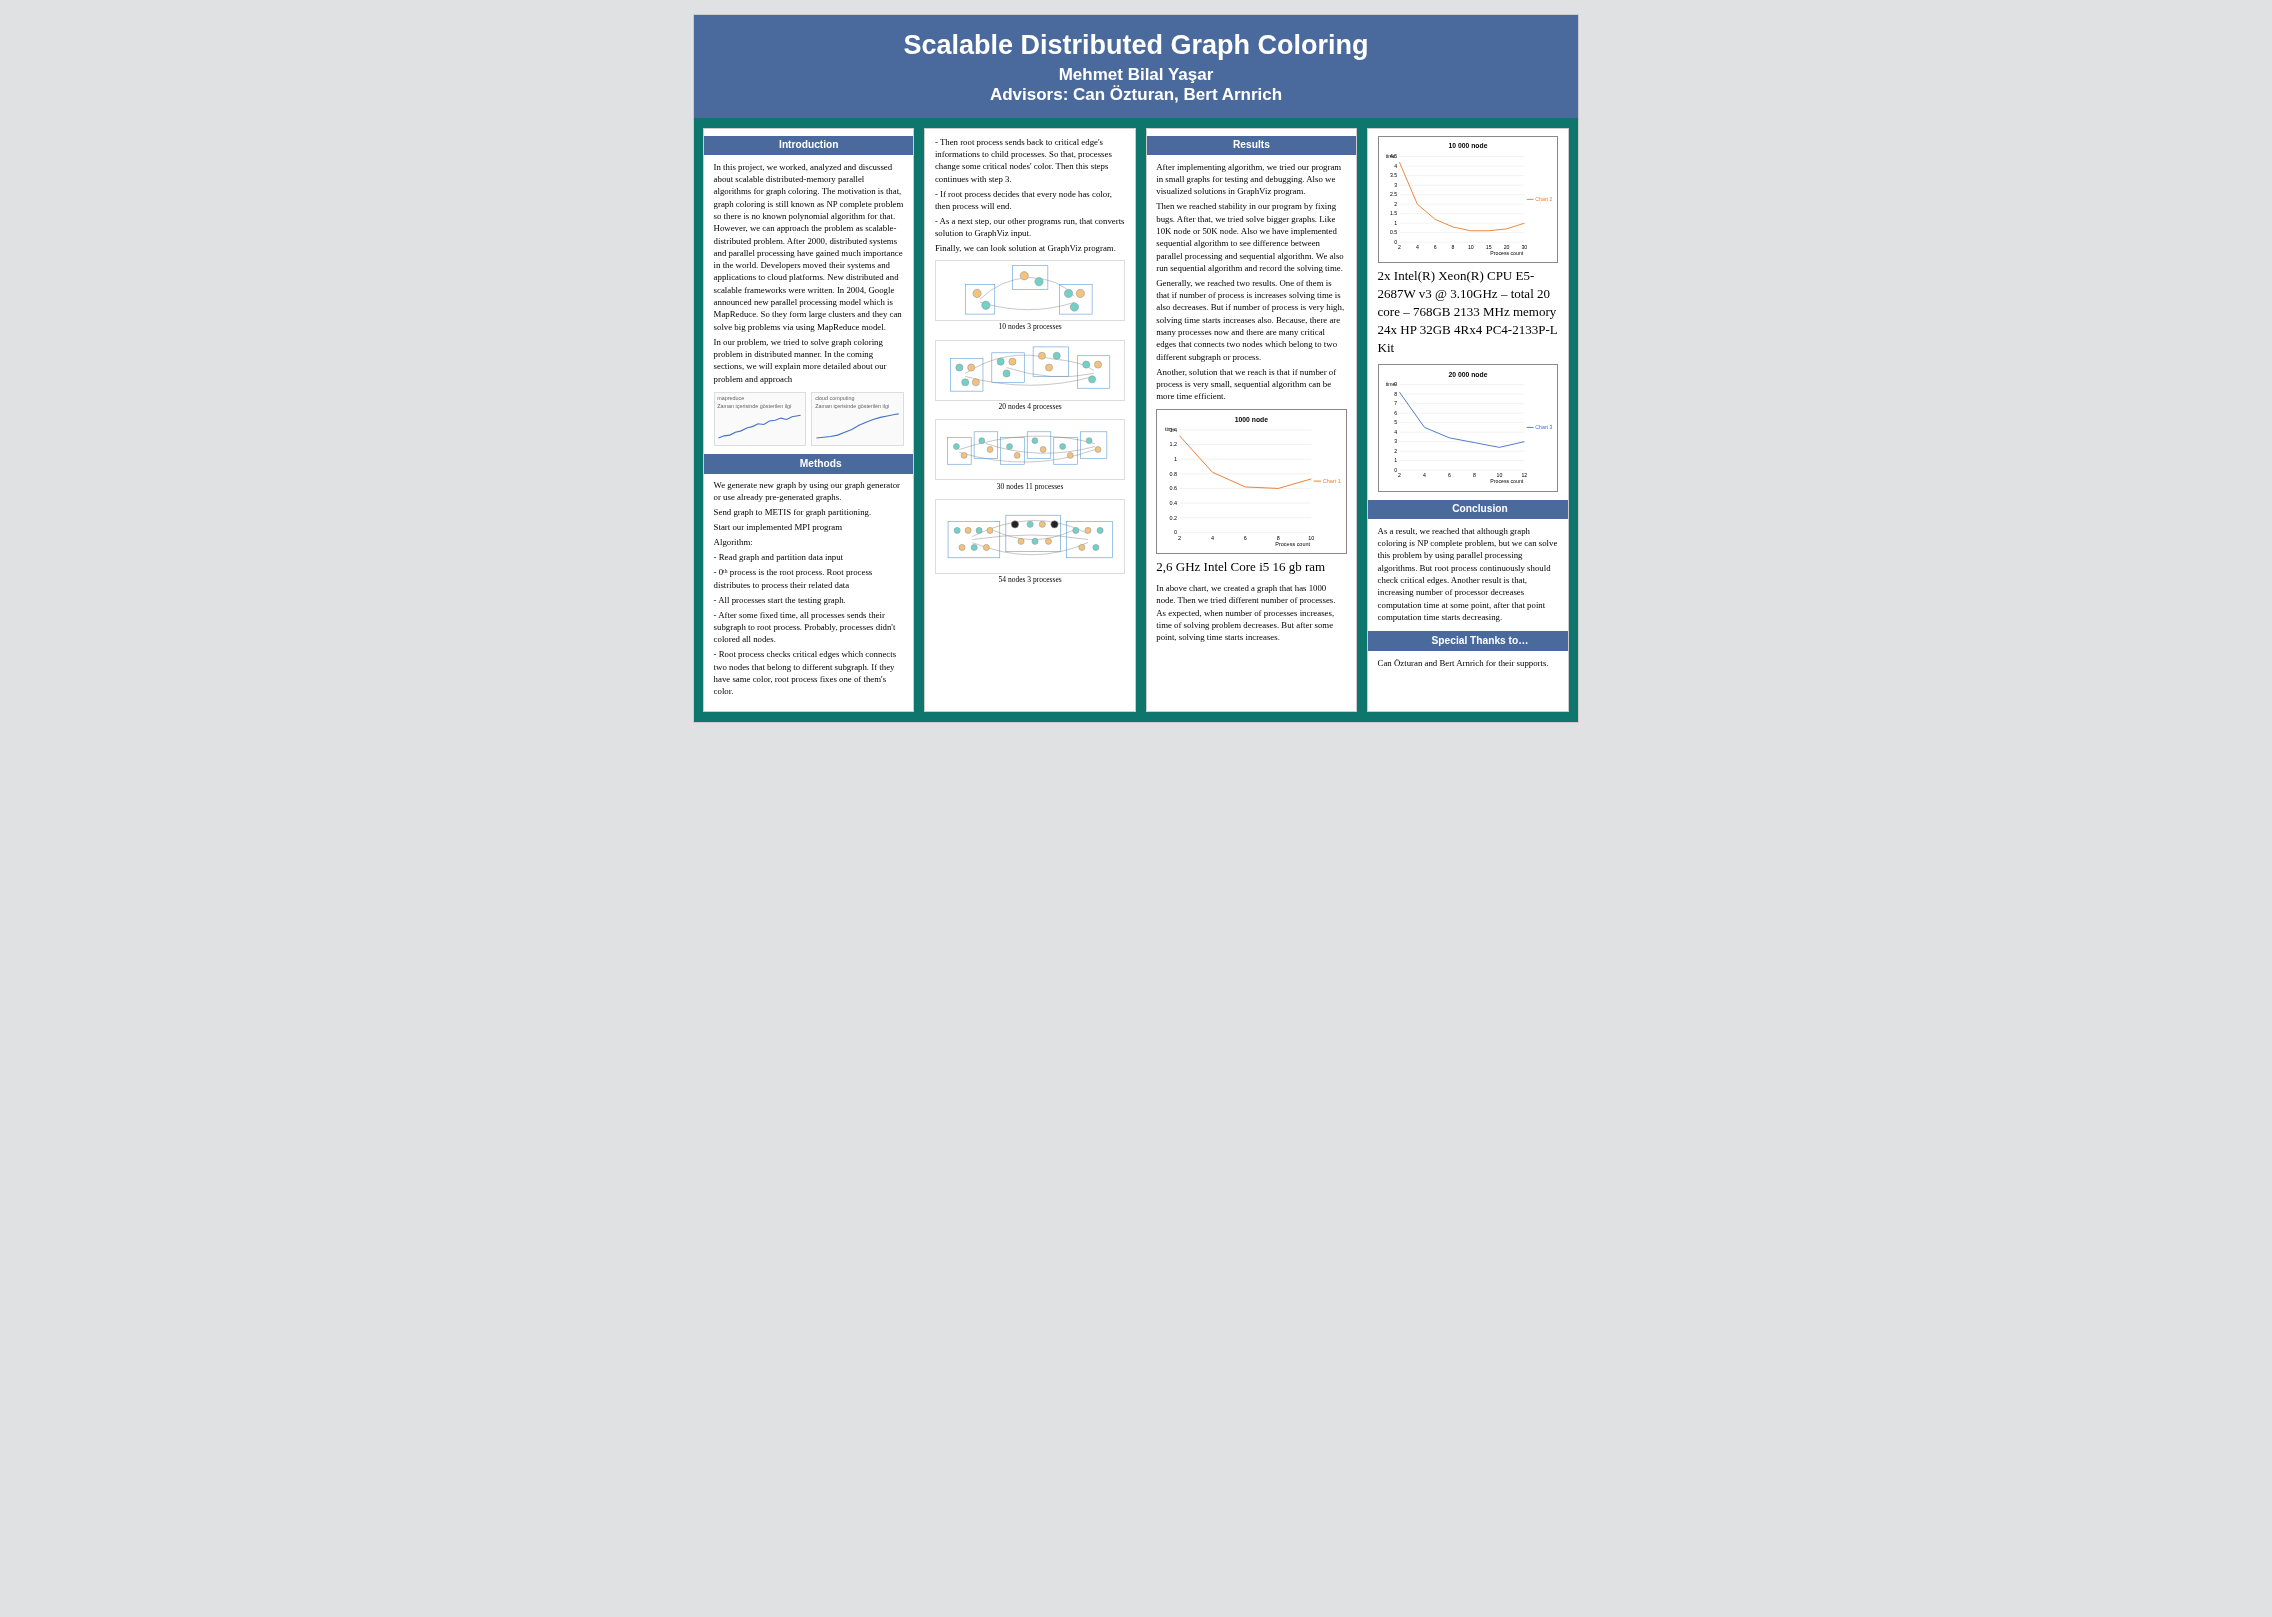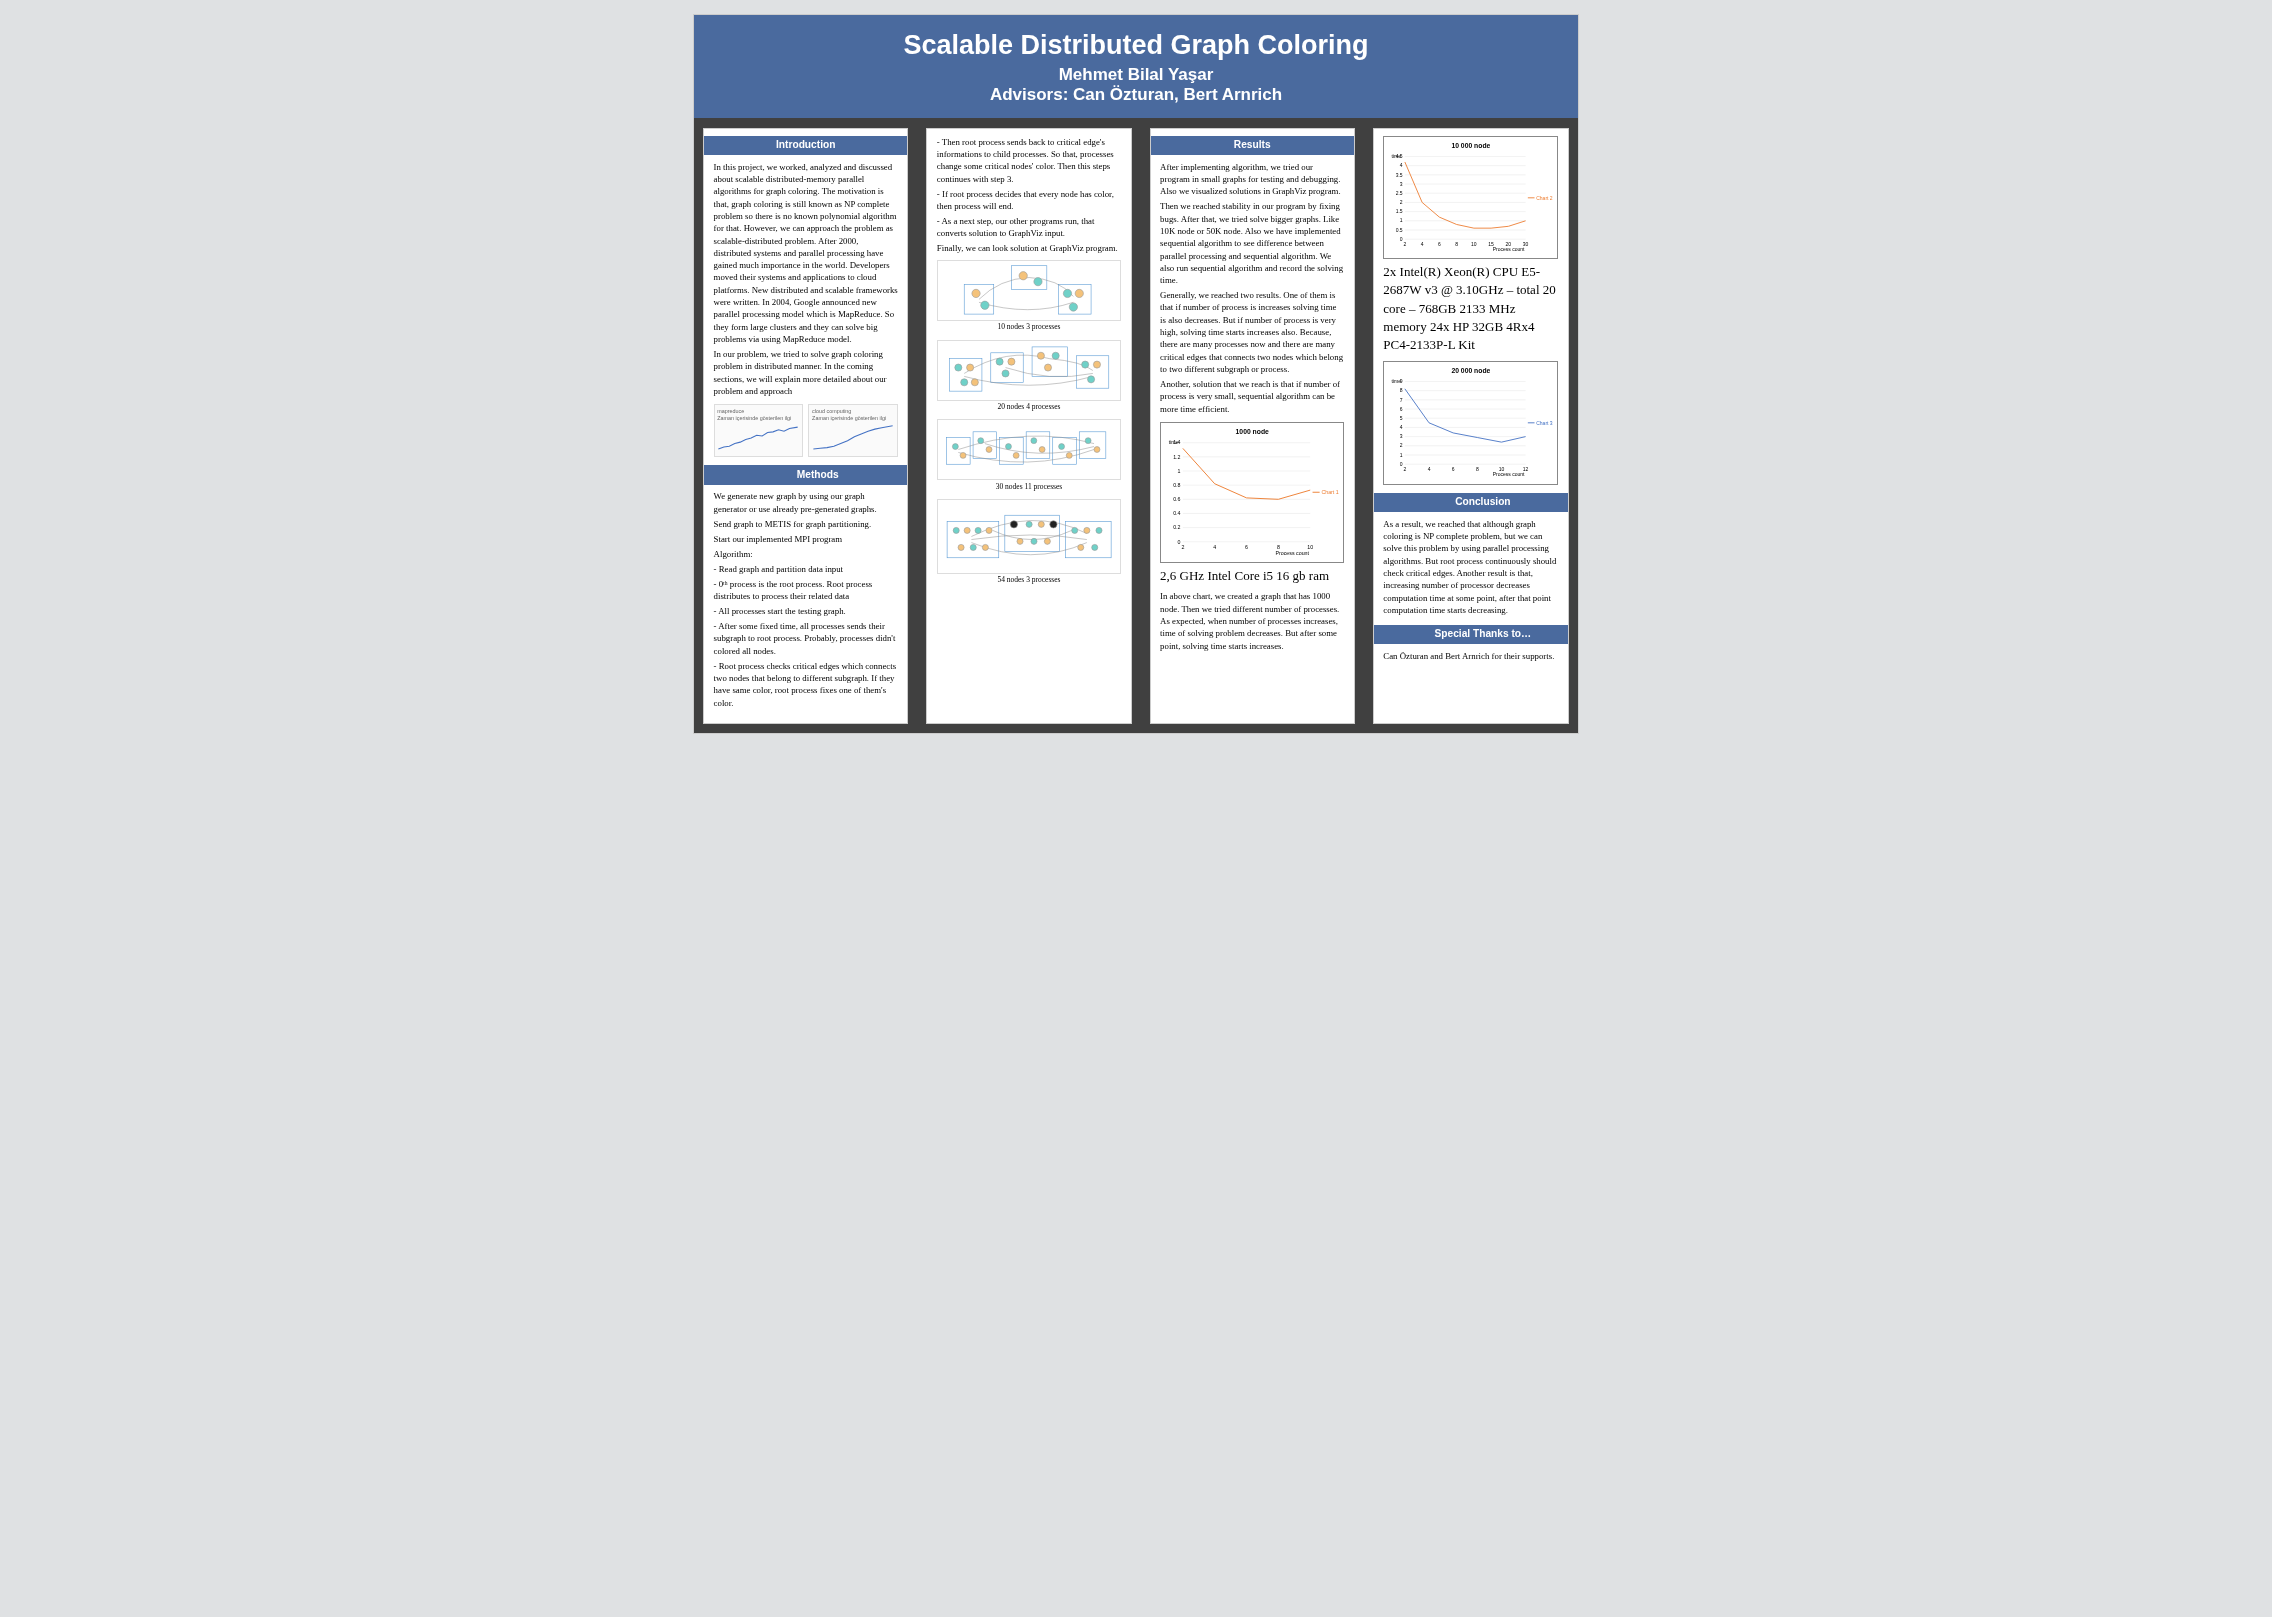--- a/index.html
+++ b/index.html
@@ -4,21 +4,21 @@
 <style>
 * { box-sizing: border-box; margin: 0; padding: 0; }
 body {
   font-family: "Times New Roman", Georgia, serif;
   background: #dfe1e3;
   padding: 13.6px;
   width: 914px;
   margin: 0 auto;
 }
 .poster {
-  background: #404040;
+  background: #0f766e;
   border: 0.7px solid #ccc;
 }
 .header {
   background: #4a6a9e;
   color: #fff;
   text-align: center;
   padding: 15px 6.8px 13.6px;
 }
 .header h1 {
   font-size: 27px;
@@ -26,21 +26,21 @@
   font-family: Arial, sans-serif;
   margin-bottom: 4.1px;
 }
 .header .sub {
   font-size: 17px;
   font-weight: bold;
   font-family: Arial, sans-serif;
 }
 .columns {
   display: flex;
-  gap: 18px;
+  gap: 10px;
   padding: 9.5px;
   justify-content: center;
 }
 .col {
   flex: 1;
   background: #fff;
   border: 0.7px solid #ccc;
   padding: 6.8px 9.5px 11px;
   font-size: 8.8px;
   line-height: 1.4;

